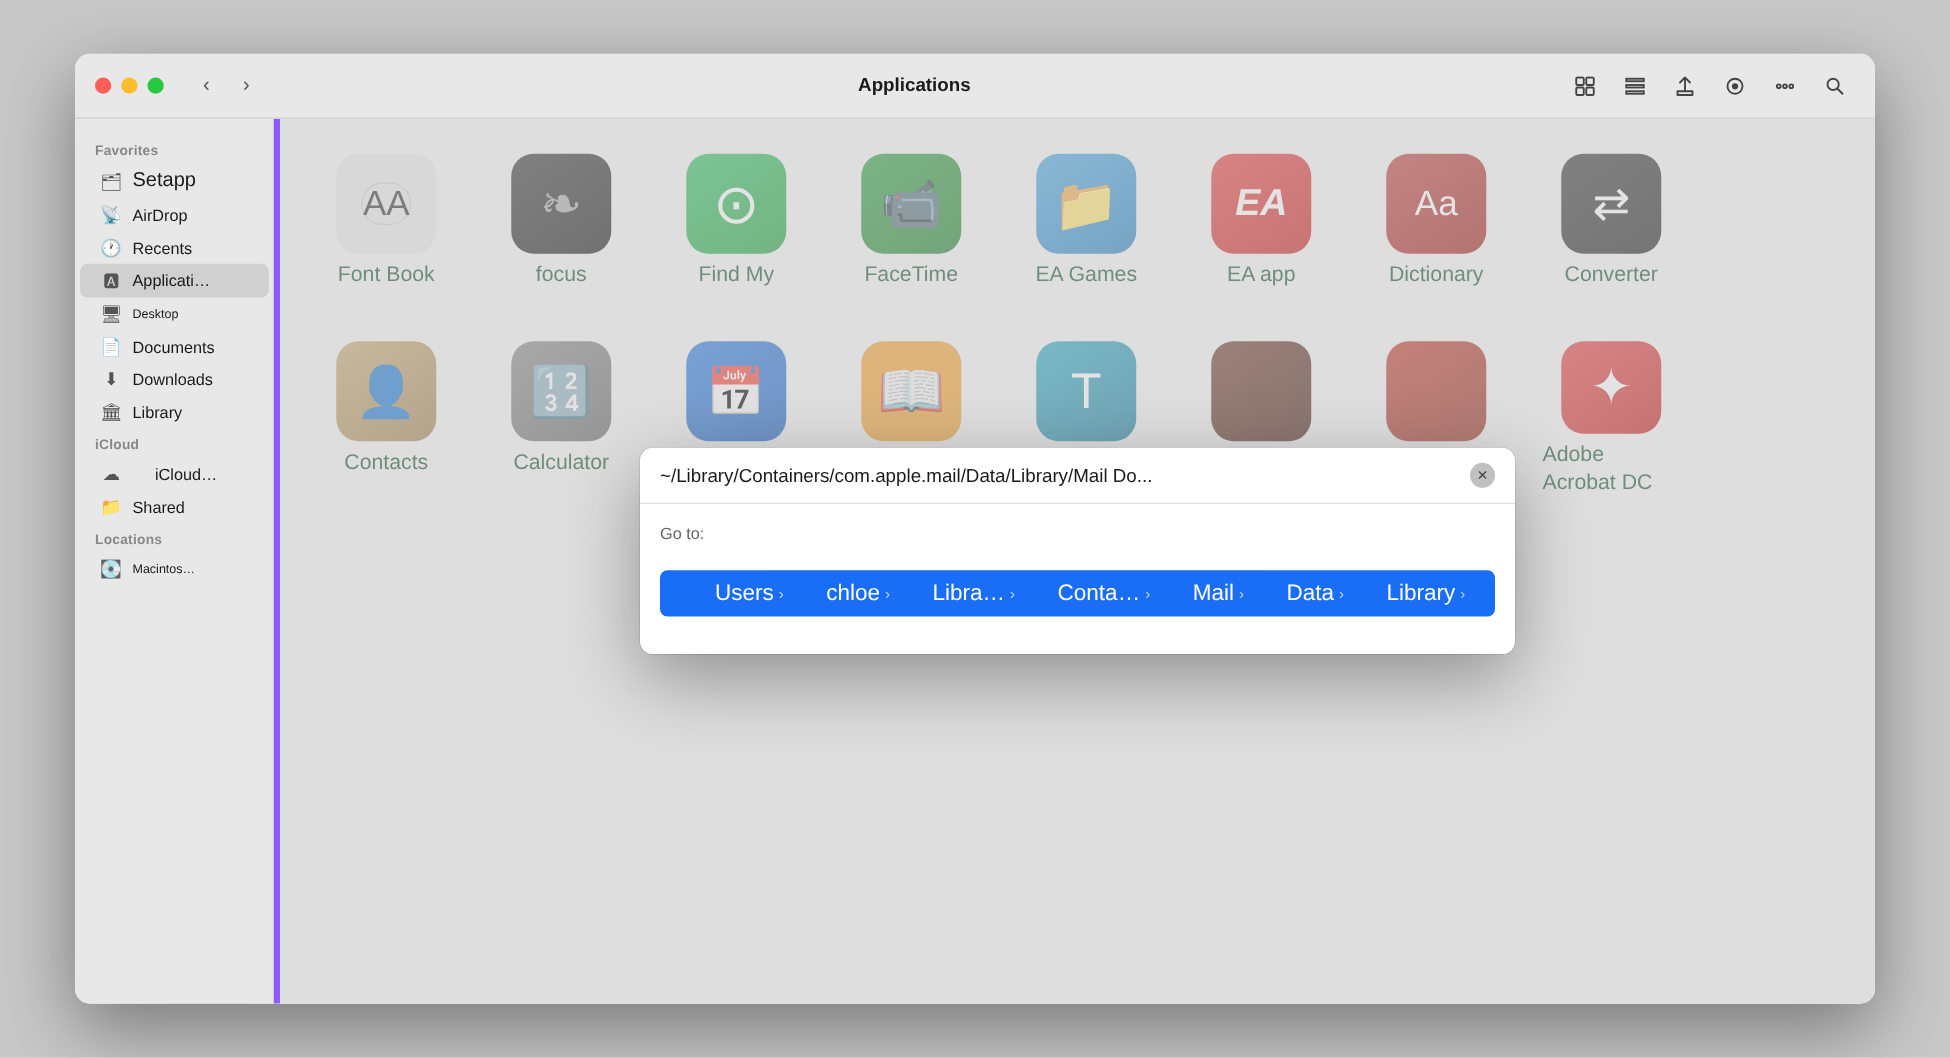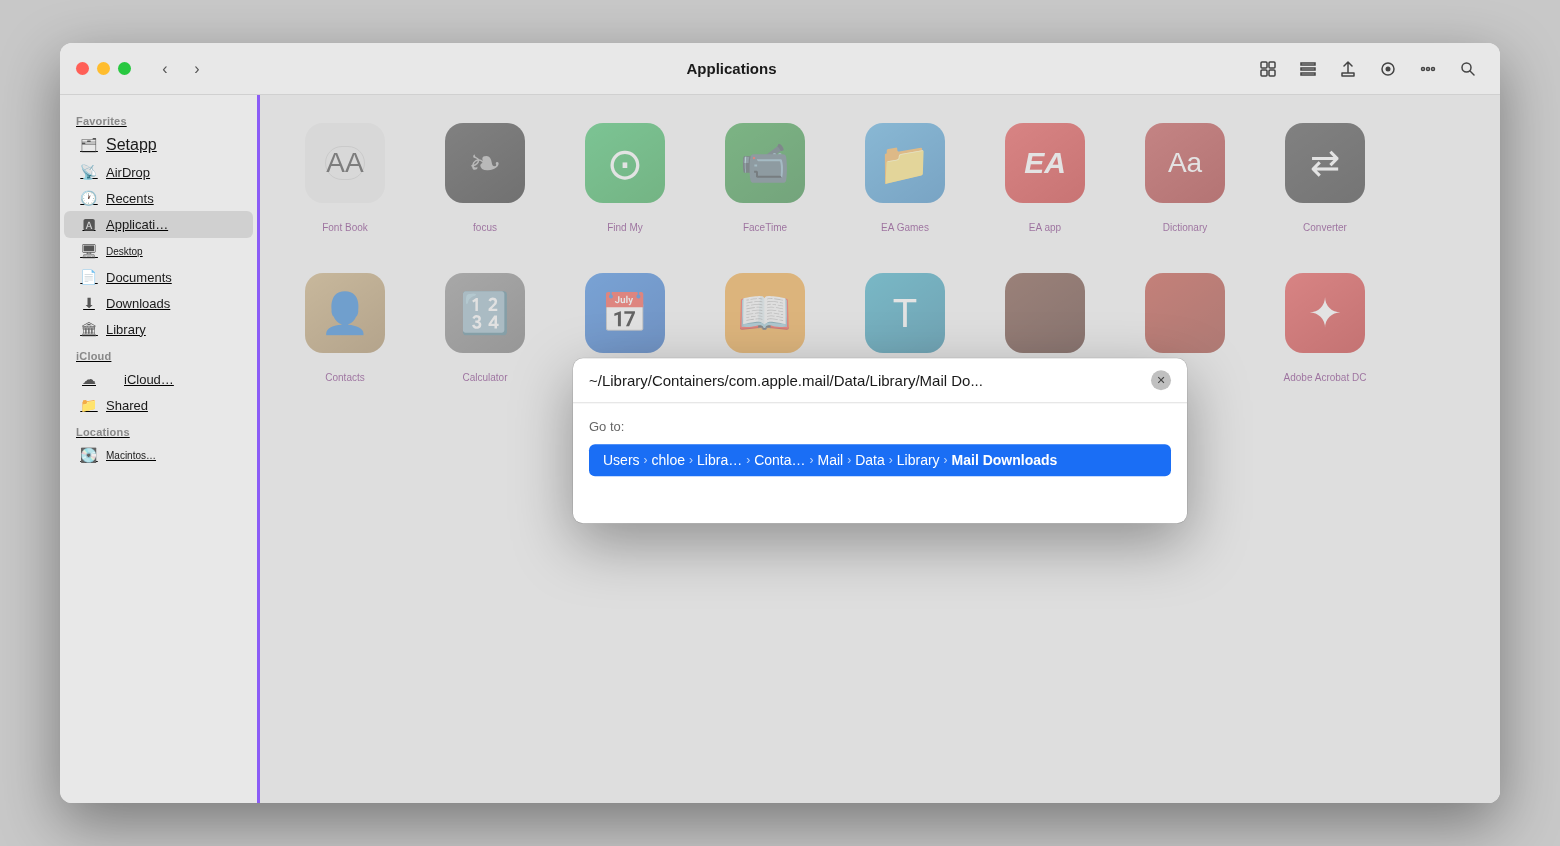--- a/index.html
+++ b/index.html
@@ -105,27 +105,26 @@
 
     
     .main-content {
       display: flex;
       flex: 1;
       overflow: hidden;
     }
 
     
     .sidebar {
-      width: 200px;
+      width: 164px;
       background: #e8e8e8;
-      border-right: 3px solid #8b5cf6;
+      border-right: 5px solid #8b5cf6;
       padding: 12px 0;
       overflow-y: auto;
       flex-shrink: 0;
-      text-decoration: underline;
     }
 
     .sidebar-section-label {
       font-size: 11px;
       font-weight: 600;
       color: #888;
       padding: 8px 16px 4px;
       text-transform: none;
       letter-spacing: 0.2px;
     }
@@ -164,62 +163,62 @@
       gap: 10px;
       overflow: hidden;
       align-content: start;
       position: relative;
     }
 
     .file-item {
       display: flex;
       flex-direction: column;
       align-items: center;
-      gap: 18px;
+      gap: 6px;
       cursor: pointer;
       padding: 8px;
       border-radius: 8px;
     }
 
     .app-icon {
       width: 80px;
       height: 80px;
       border-radius: 18px;
       display: flex;
       align-items: center;
       justify-content: center;
       font-size: 36px;
       position: relative;
       overflow: hidden;
     }
 
     .app-label {
-      font-size: 10px;
-      color: #701a75;
-      text-align: right;
+      font-size: 17px;
+      color: #14532d;
+      text-align: left;
       line-height: 1.3;
       max-width: 110px;
       word-break: break-word;
     }
 
     
     .overlay {
       position: absolute;
       inset: 0;
       background: rgba(200,200,200,0.5);
       z-index: 10;
     }
 
     
     .goto-dialog {
       position: absolute;
       top: 50%;
       left: 50%;
       transform: translate(-50%, -55%);
-      width: 614px;
+      width: 700px;
       background: #ffffff;
       border-radius: 10px;
       box-shadow: 0 20px 60px rgba(0,0,0,0.35), 0 0 0 0.5px rgba(0,0,0,0.15);
       z-index: 20;
       overflow: hidden;
     }
 
     .goto-input-row {
       display: flex;
       align-items: center;
@@ -254,39 +253,40 @@
     }
 
     .goto-body {
       padding: 16px;
       min-height: 120px;
     }
 
     .goto-label {
       font-size: 13px;
       color: #666;
-      margin-bottom: 10px;
+      margin-bottom: 22px;
     }
 
     .breadcrumb-path {
       display: flex;
       align-items: center;
       background: #1a6ef5;
       border-radius: 6px;
       padding: 8px 14px;
       gap: 0;
       flex-wrap: nowrap;
       overflow: hidden;
     }
 
     .bc-item {
-      font-size: 14px;
+      font-size: 18px;
       color: #ffffff;
       white-space: nowrap;
       font-weight: 400;
+      margin-left: 30px;
     }
 
     .bc-item.bold {
       font-weight: 700;
     }
 
     .bc-sep {
       font-size: 12px;
       color: rgba(255,255,255,0.7);
       margin: 0 4px;

